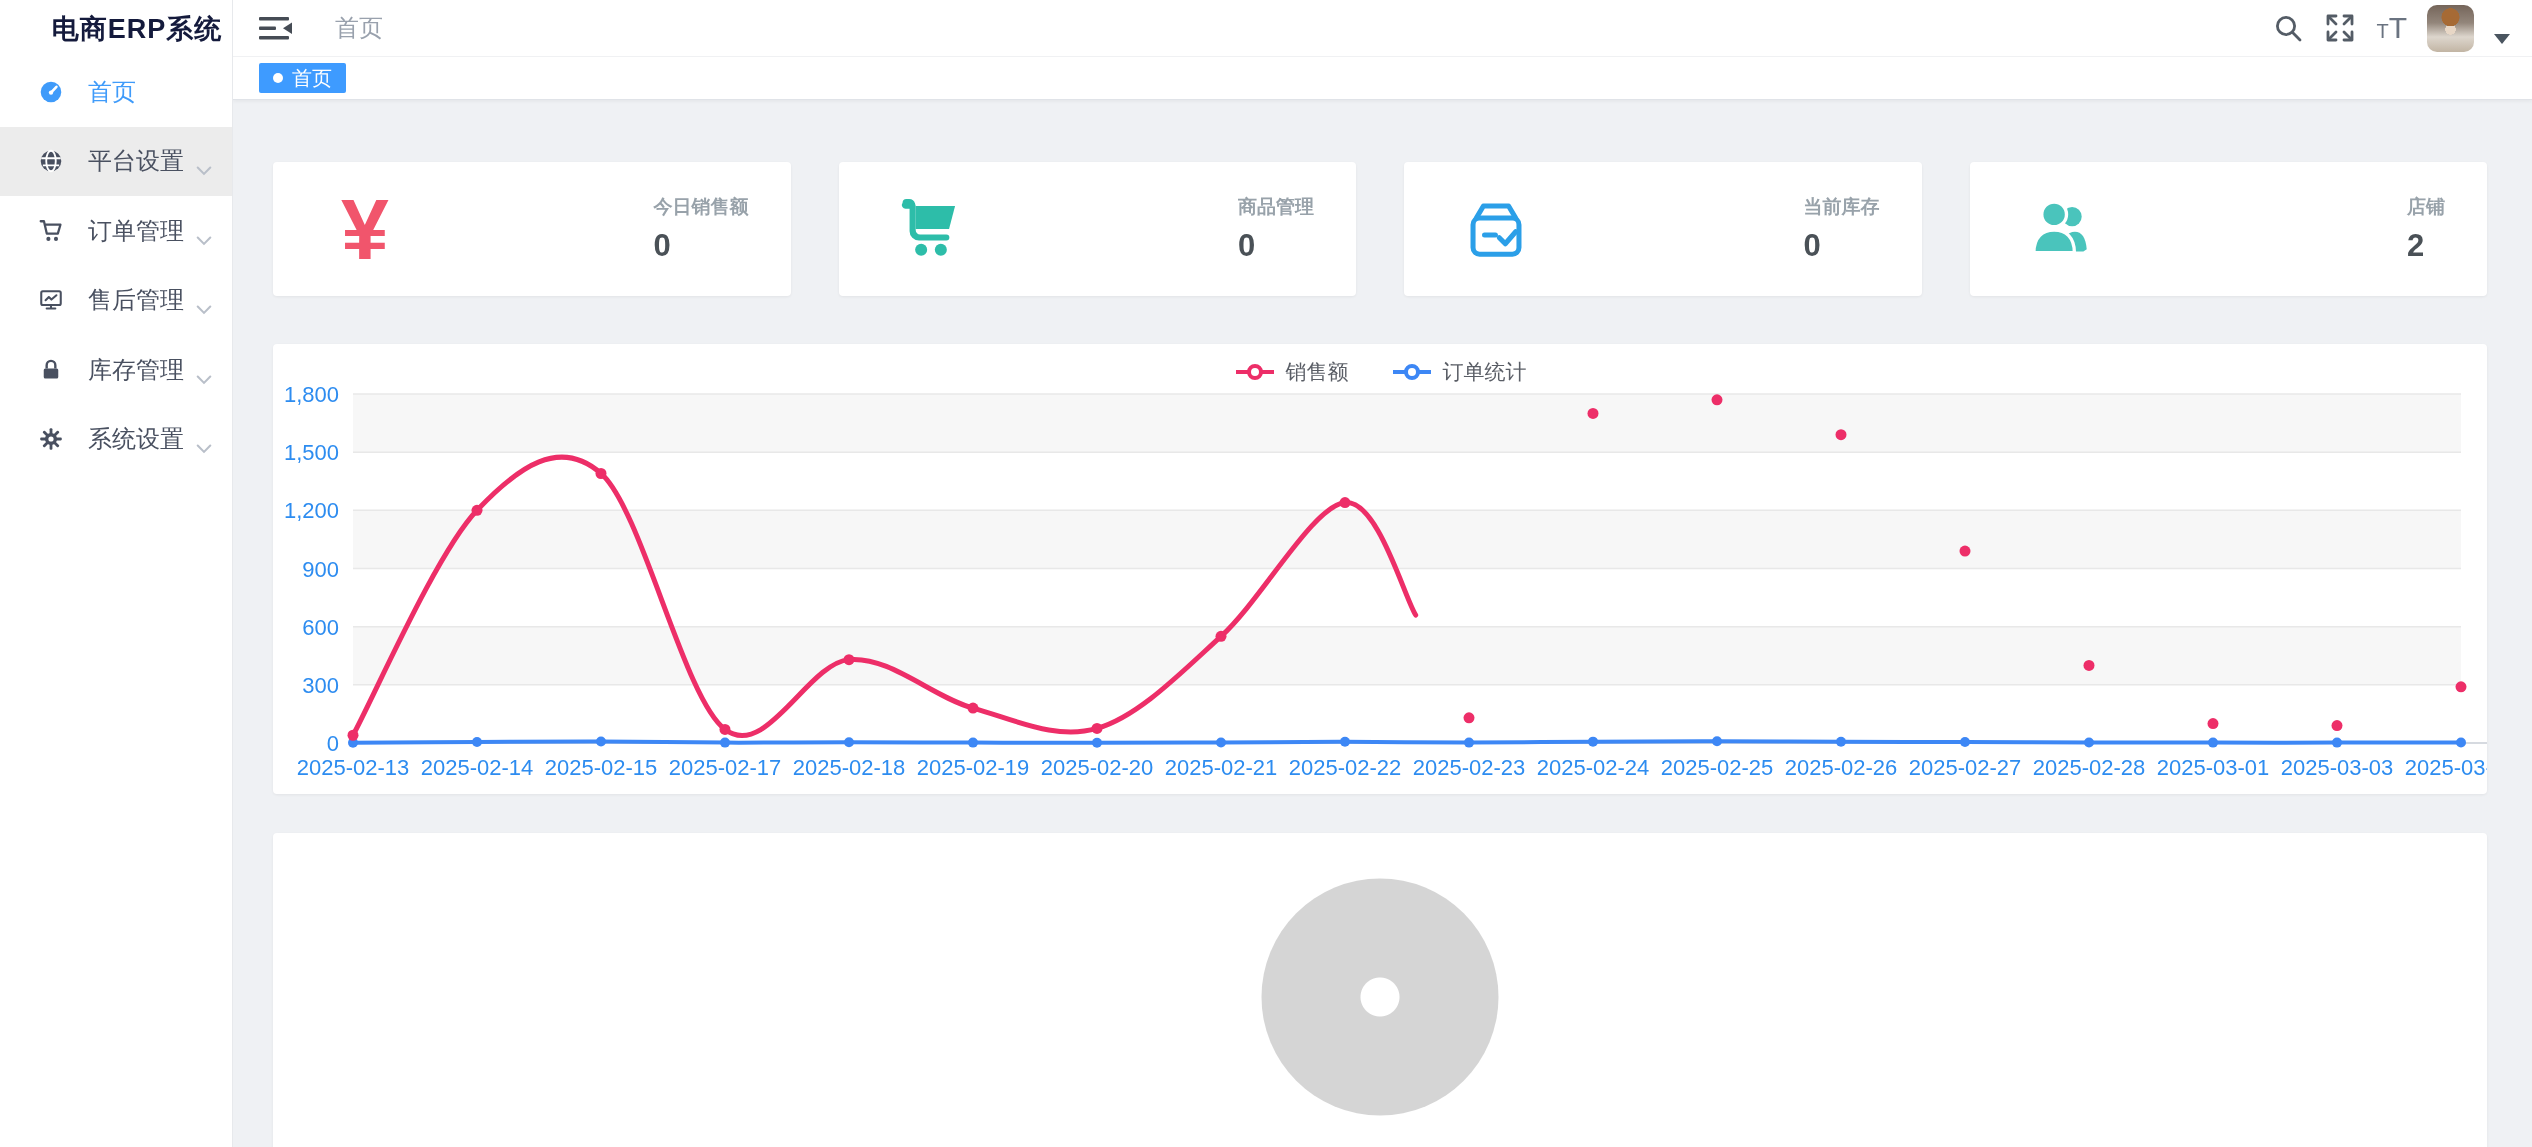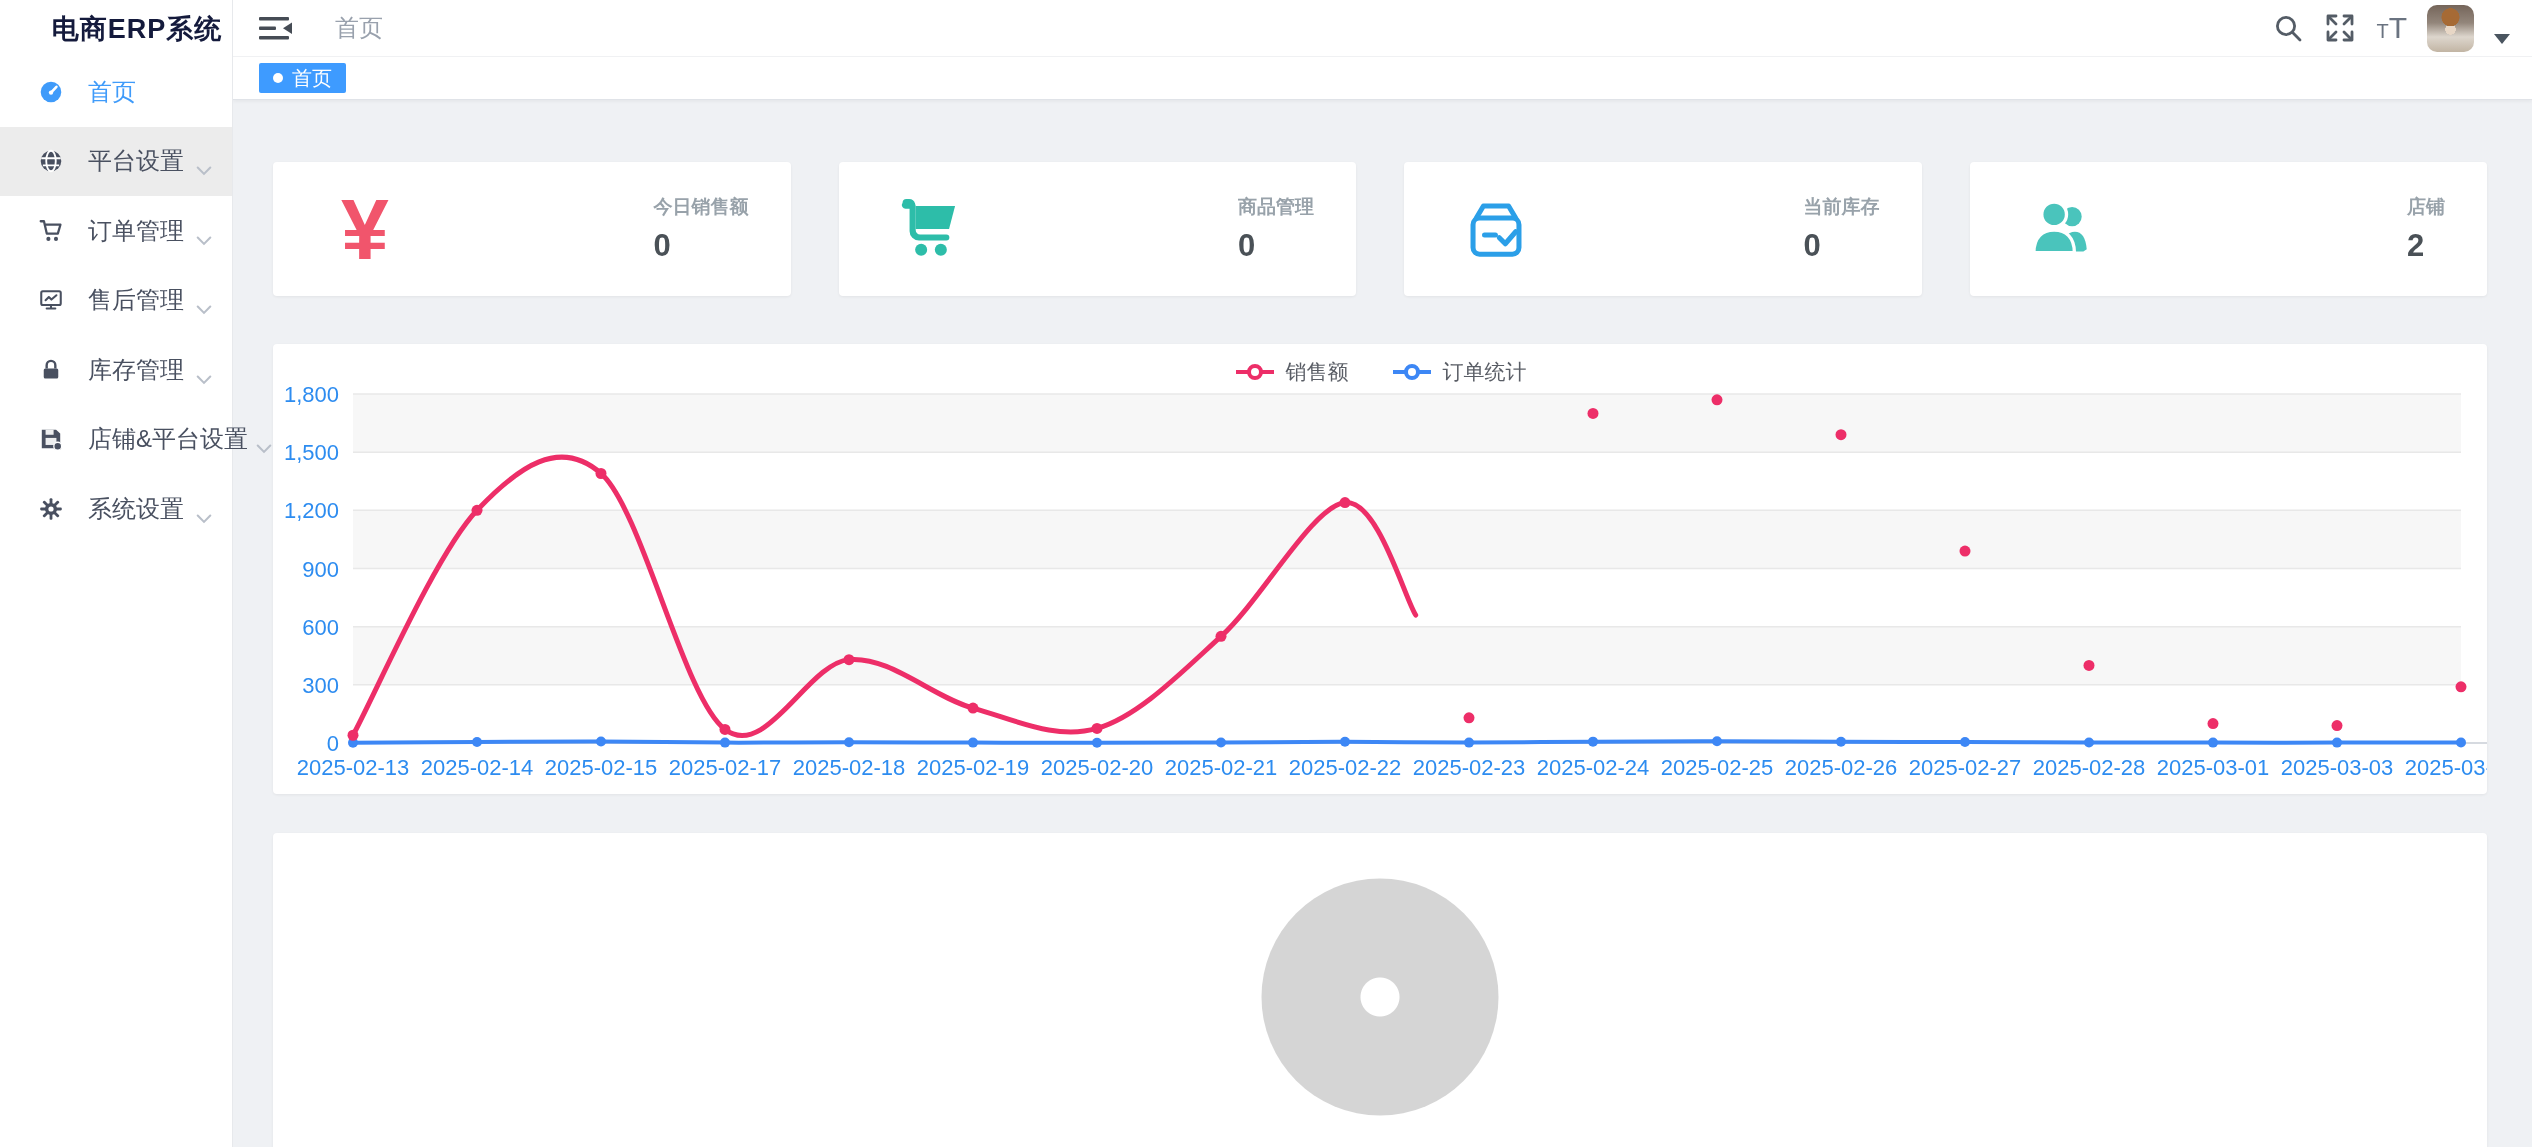--- a/index.html
+++ b/index.html
@@ -129,34 +129,20 @@
           </svg></span>
       </div>
       <div class="menu-item">
         <span class="mi-icon">
           <svg width="26" height="26" viewBox="0 0 24 24">
             <path d="M8 10.5V7.6a4 4 0 0 1 8 0v2.9" fill="none" stroke="currentColor" stroke-width="2.2"></path>
             <rect x="5.3" y="10.5" width="13.4" height="9.3" rx="1.4" fill="currentColor"></rect>
           </svg>
         </span>
         <span class="mi-label">库存管理</span>
-        <span class="mi-arrow"><svg width="16" height="12" viewBox="0 0 14 9" fill="none" stroke="#b9bfc9" stroke-width="1.8" stroke-linecap="round">
-            <polyline points="1.5,1.5 7,7 12.5,1.5"></polyline>
-          </svg></span>
-      </div>
-      <div class="menu-item">
-        <span class="mi-icon">
-          <svg width="26" height="26" viewBox="0 0 24 24">
-            <path d="M3.5 3.5h13.2L20.5 7v13.5h-17z" fill="currentColor"></path>
-            <rect x="7" y="3.5" width="7.4" height="4.6" fill="#fff" opacity="0.9"></rect>
-            <rect x="7" y="11" width="10" height="6.5" fill="#fff" opacity="0.9"></rect>
-            <circle cx="18.2" cy="18.6" r="3.6" fill="currentColor" stroke="#fff" stroke-width="1.2"></circle>
-          </svg>
-        </span>
-        <span class="mi-label">店铺&amp;平台设置</span>
         <span class="mi-arrow"><svg width="16" height="12" viewBox="0 0 14 9" fill="none" stroke="#b9bfc9" stroke-width="1.8" stroke-linecap="round">
             <polyline points="1.5,1.5 7,7 12.5,1.5"></polyline>
           </svg></span>
       </div>
       <div class="menu-item">
         <span class="mi-icon">
           <svg width="26" height="26" viewBox="0 0 24 24" fill="currentColor">
             <g>
               <rect x="10.7" y="2" width="2.6" height="20" rx="1"></rect>
               <rect x="10.7" y="2" width="2.6" height="20" rx="1" transform="rotate(45 12 12)"></rect>

